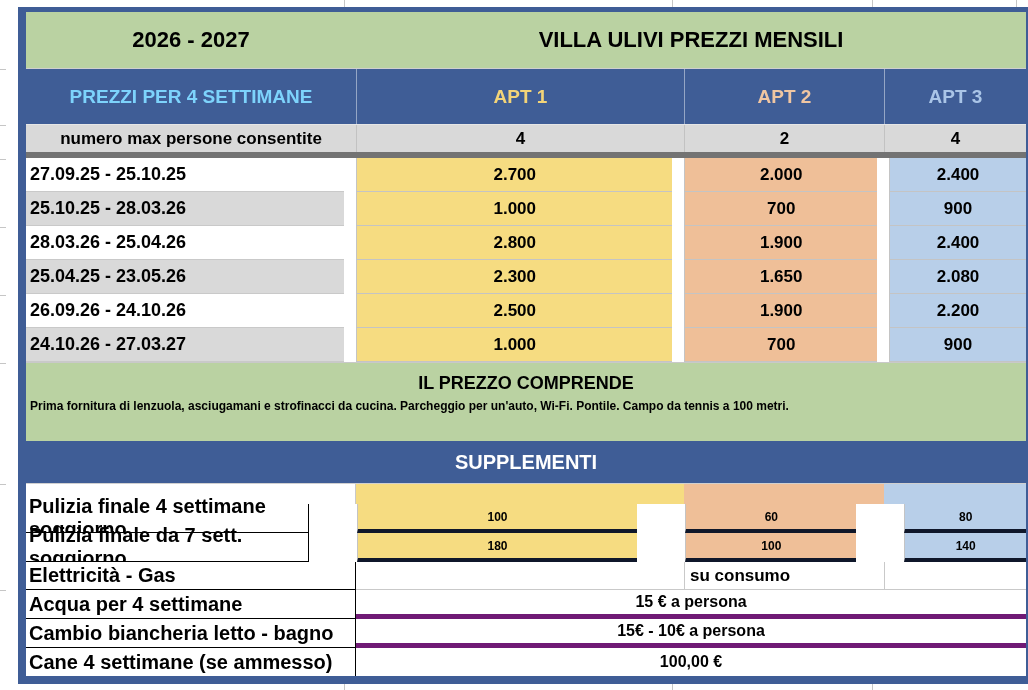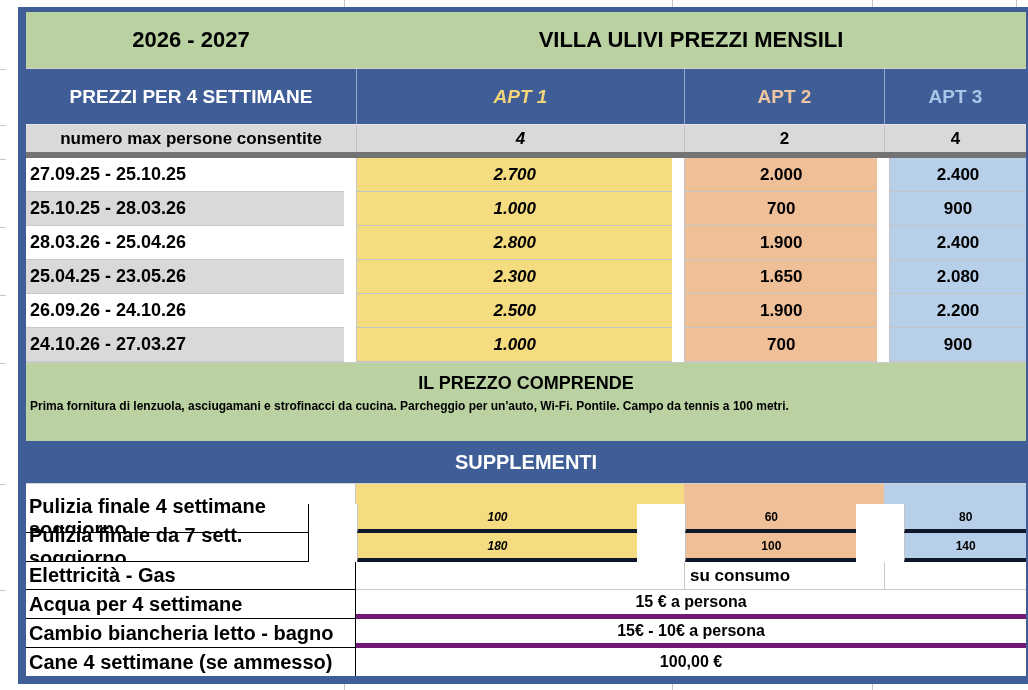--- a/index.html
+++ b/index.html
@@ -15,31 +15,31 @@
   .vt{position:absolute;top:0;height:7px;width:1px;background:#c6c6c6;}
   .vb{position:absolute;bottom:0;height:6px;width:1px;background:#c6c6c6;}
 
   .frame{
     position:absolute;left:18px;top:7px;width:1016px;height:677px;
     box-sizing:border-box;background:#ffffff;
     border:8px solid #3f5d96;border-top-width:5px;
   }
   .row{display:flex;width:1000px;box-sizing:border-box;}
   .cell{box-sizing:border-box;display:flex;align-items:center;}
-  .c0{width:330px;}.c1{width:328px;font-style:italic;}.c2{width:200px;}.c3{width:142px;}
+  .c0{width:330px;}.c1{width:328px;}.c2{width:200px;}.c3{width:142px;}
   .center{justify-content:center;text-align:center;}
 
   
   .title-row{height:56px;background:#bad2a2;}
   .title-cell{font-size:22px;}
   .c-rest{width:670px;}
 
   
   .header-row{height:56px;background:#3f5d96;border-top:1px solid #cfcfcf;}
-  .hdr{font-size:19px;color:#ffffff;}
+  .hdr{font-size:19px;color:#7dd3fc;}
   .apt1-t{color:#f3d478;}
   .apt2-t{color:#f0c6a2;}
   .apt3-t{color:#aac5e7;}
   .vsep{border-left:1px solid rgba(220,226,236,0.55);}
 
   
   .numero-row{height:34px;background:#d9d9d9;border-top:1px solid #e6e6e6;border-bottom:6px solid #737373;}
   .numero-row .cell{font-size:17px;}
   .gsep{border-left:1px solid #c2c2c2;}
 

